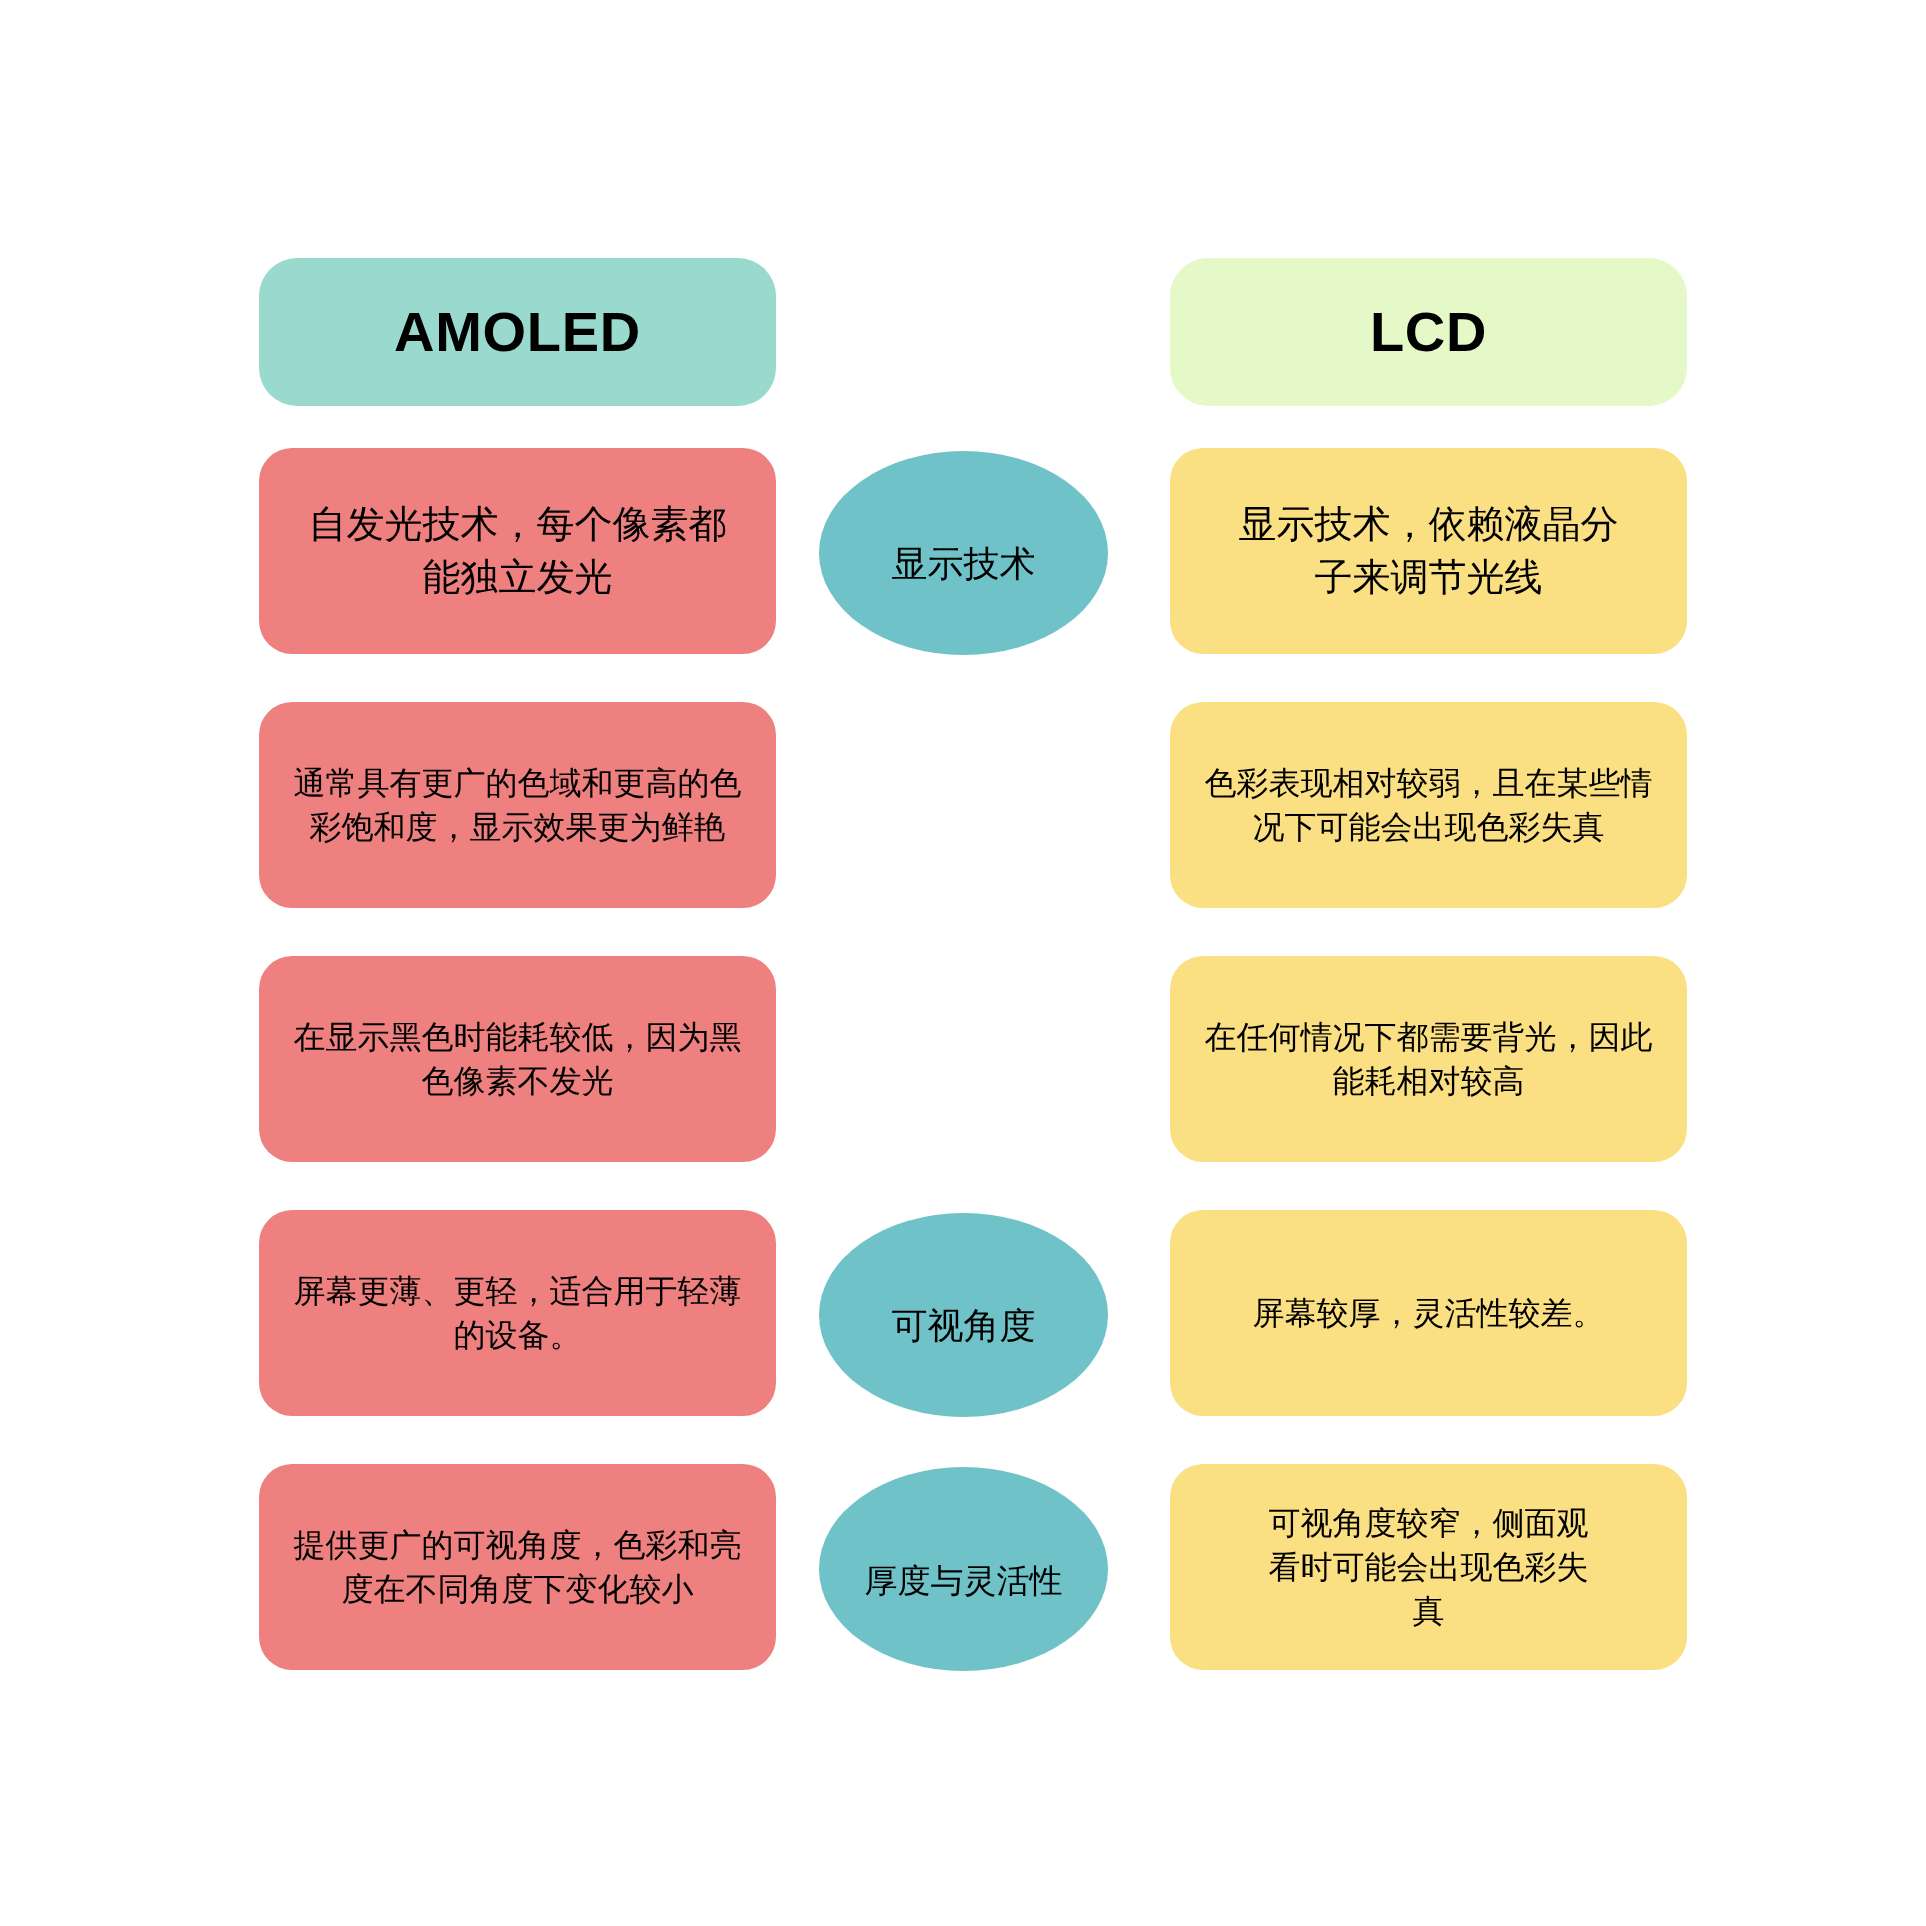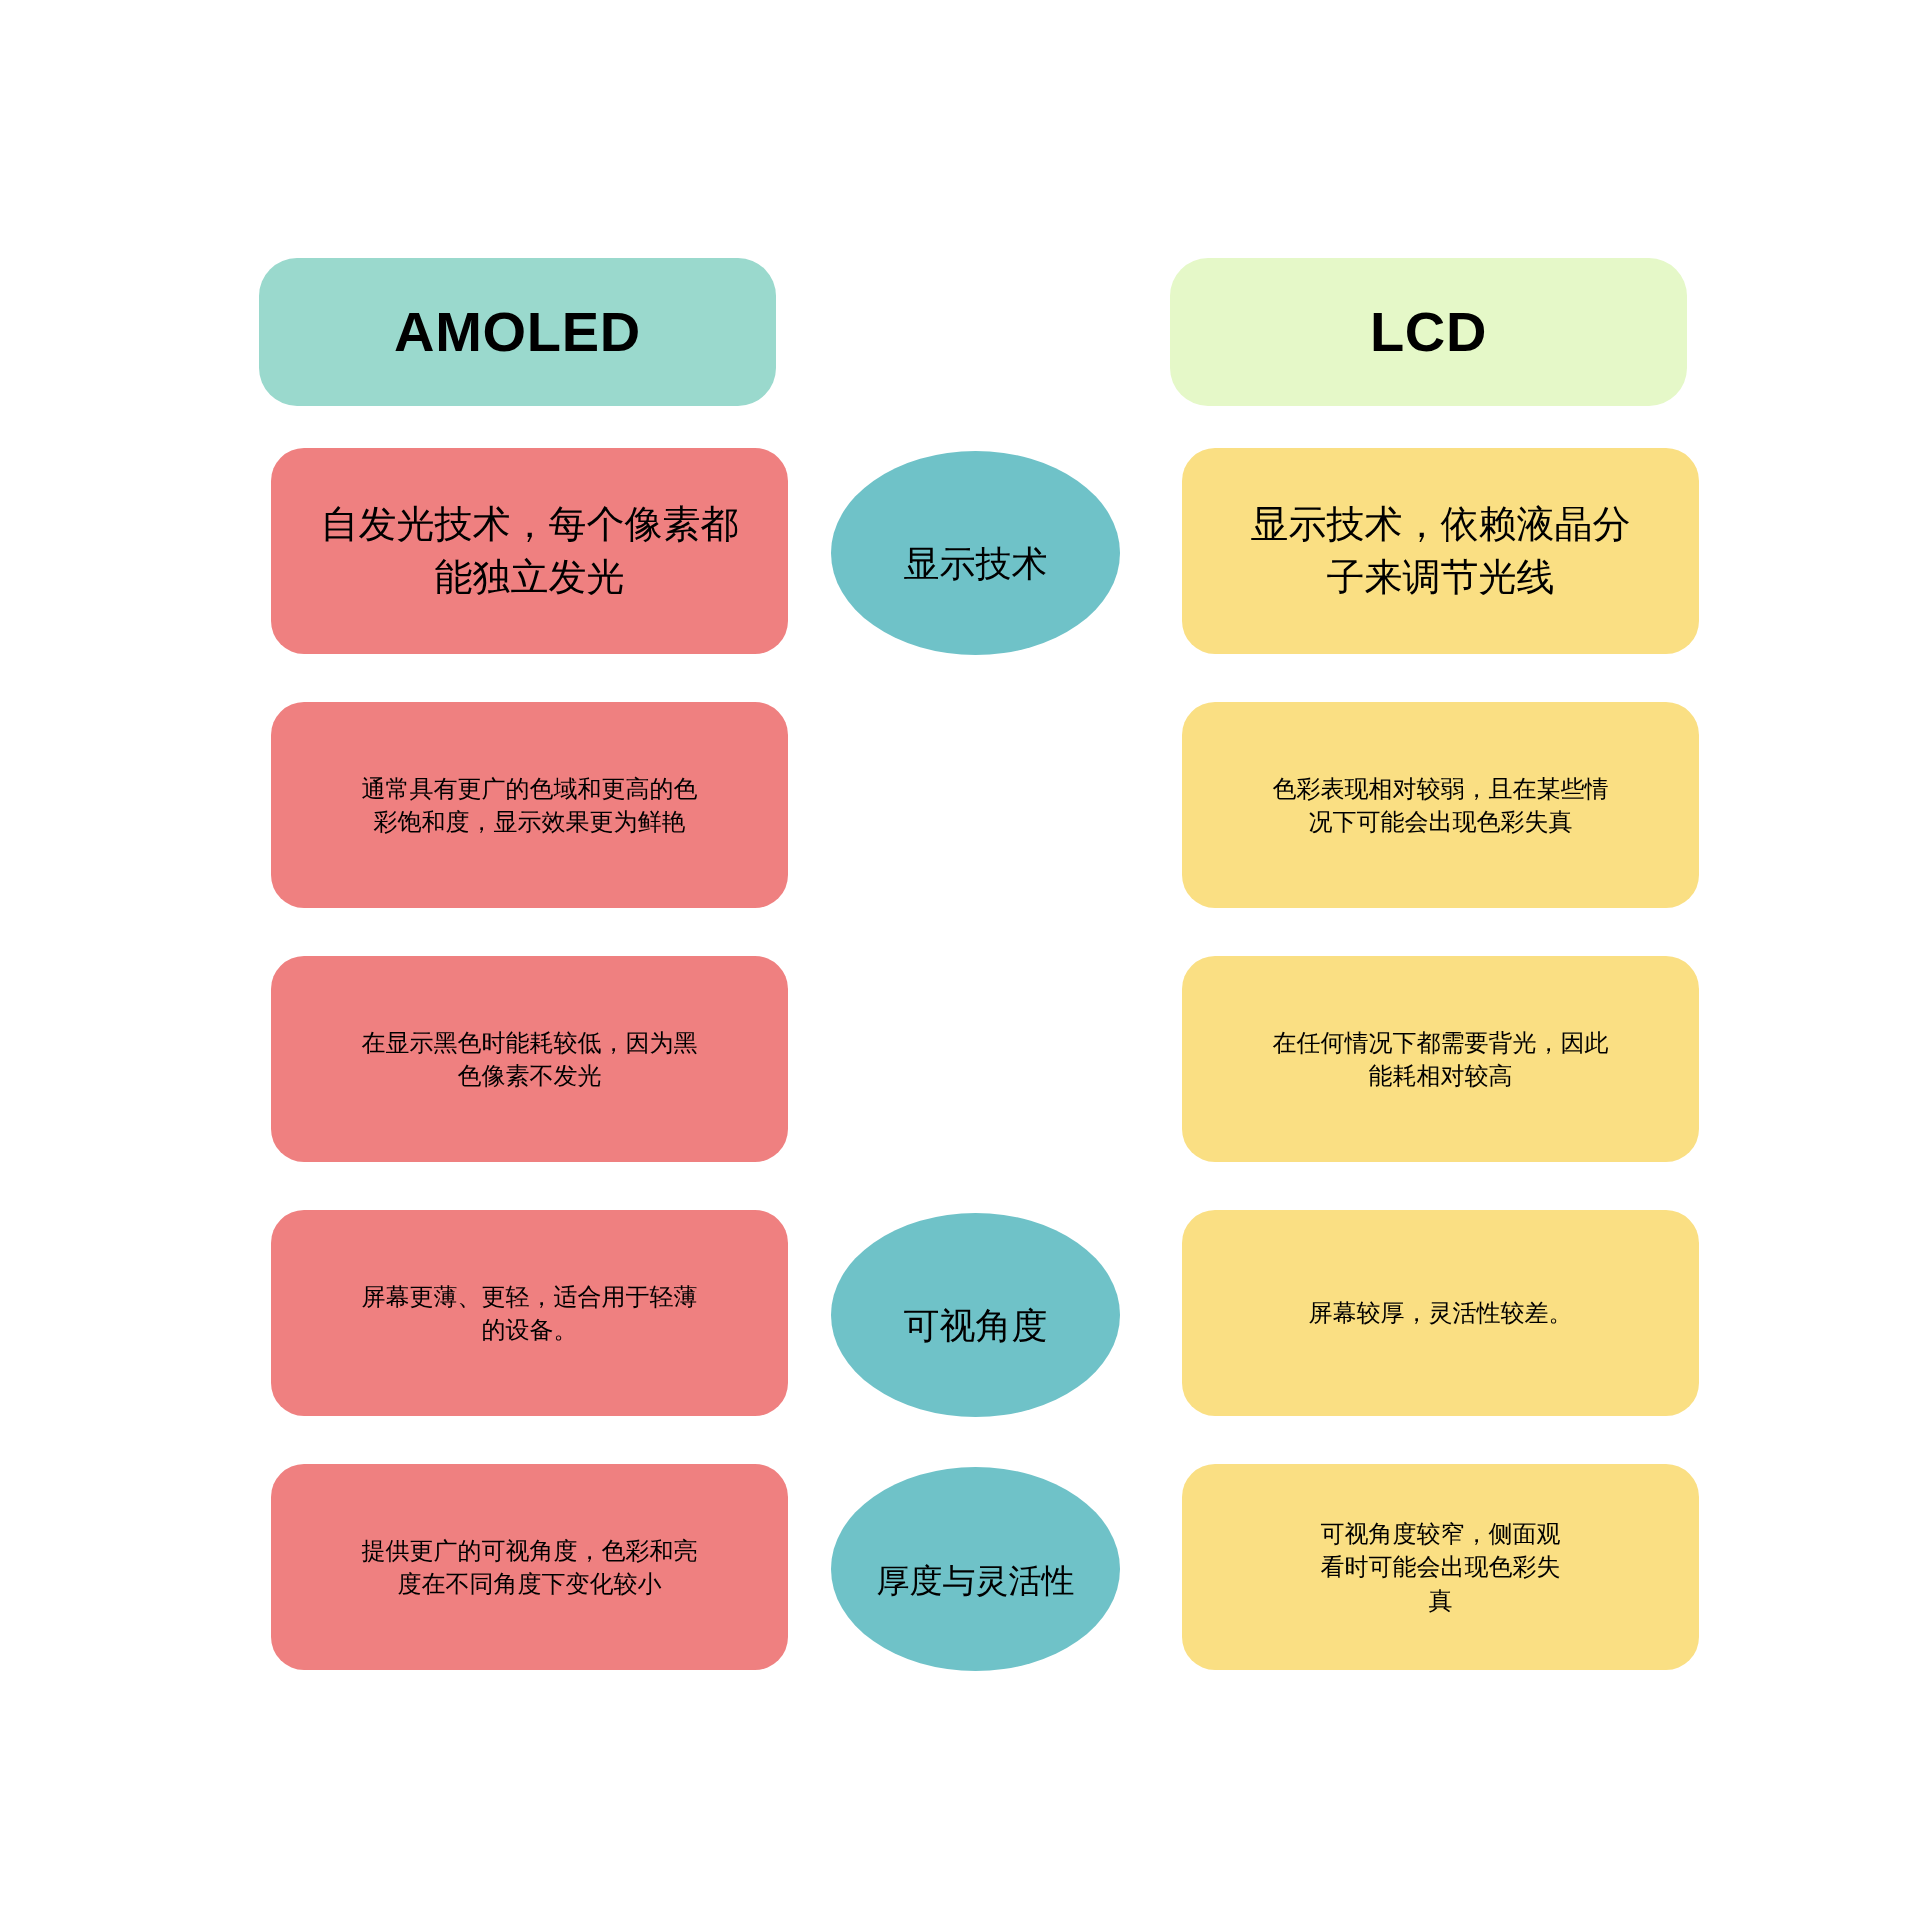--- a/index.html
+++ b/index.html
@@ -50,21 +50,20 @@
 
   #header-amoled { left: 259px; background: #9ad9cd; }
   #header-lcd    { left: 1170px; background: #e5f8c8; }
 
   
   .rows {
     position: absolute;
     top: 448px;
     left: 0;
     width: 1926px;
-    padding-left: 12px;
   }
 
   .cmp-row {
     position: relative;
     width: 1926px;
     height: 254px;
   }
 
   .side-card {
     position: absolute;
@@ -75,21 +74,21 @@
     display: flex;
     align-items: center;
     justify-content: center;
     padding: 0 27.5px;
   }
 
   .card-left  { left: 259px;  background: #ef8080; }
   .card-right { left: 1170px; background: #fadf83; }
 
   .card-text {
-    font-size: 24px;
+    font-size: 32px;
     line-height: 1.38;
     color: #000000;
     text-align: center;
     display: block;
     width: 100%;
     white-space: pre-line;
   }
 
   
   .cmp-row.row-lg .card-text { font-size: 38px; line-height: 1.40; }

